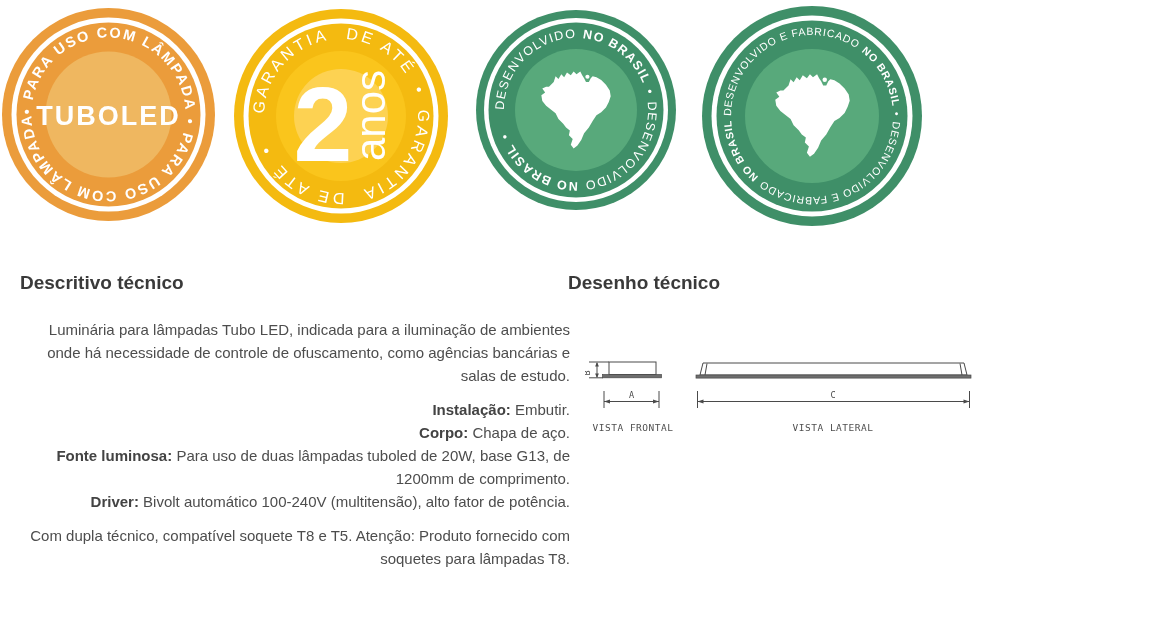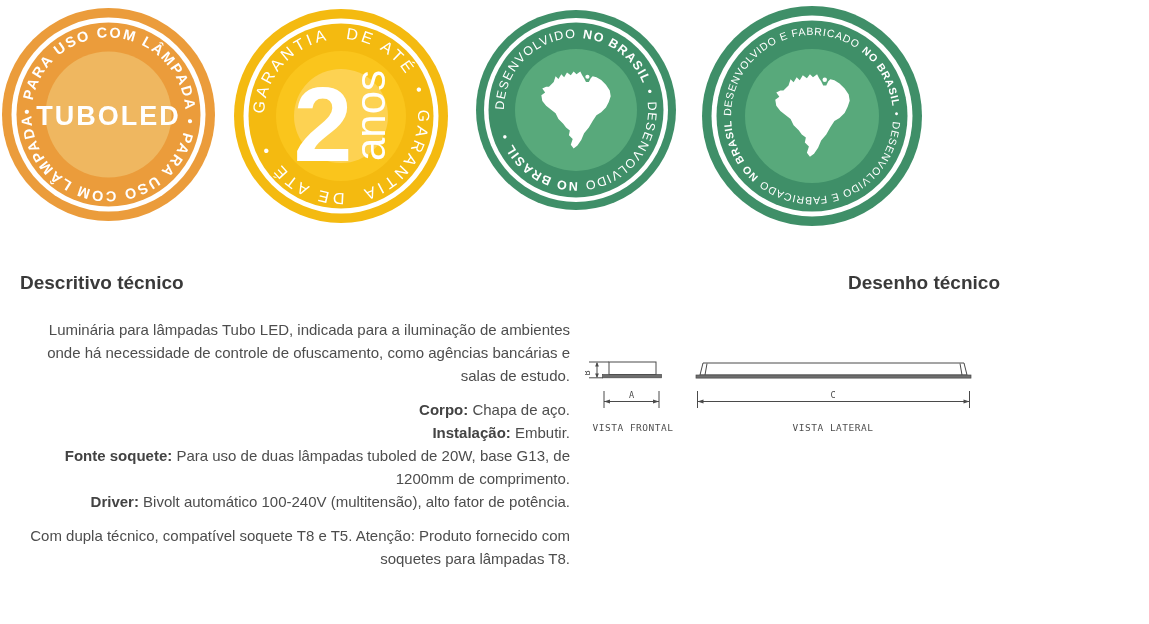--- a/index.html
+++ b/index.html
@@ -16,21 +16,21 @@
   .rt-b4 { font-size:10.5px; letter-spacing:0.8px; }
   .rt-bold { font-weight:bold; }
   .rt-light { font-weight:normal; }
 
   .center-word { fill:#fff; font-weight:bold; font-size:27px; letter-spacing:2px; }
   .big-num { fill:#fff; font-weight:bold; font-size:106px; }
   .unit-word { fill:#fff; font-weight:normal; font-size:42px; }
 
   .col { position:absolute; }
   .col-left  { left:4px;  top:272px; width:550px;margin-left:16px; }
-  .col-right { left:600px; top:272px; width:400px;text-align:right; }
+  .col-right { left:568px; top:272px; width:400px; }
 
   h2.sec-title { font-size:19px; font-weight:bold; color:#3a3a3a; margin:0 0 24px 0; }
 
   .body-text { font-size:15px; line-height:23px; color:#4d4d4d; }
   .para { margin:0 0 11px 0;text-align:right; }
   .spec-line b { color:#434343; }
 
   .drawing { position:absolute; left:585px; top:350px; }
   .tech-line { stroke:#4a4a4a; stroke-width:1; fill:none; }
   .tech-fill { fill:#ffffff; stroke:#4a4a4a; stroke-width:1; }
@@ -114,23 +114,23 @@
       <path fill="#ffffff" d="M21,26 L26,21 L28,15 L31,18 L34,13 L37,16 L40,11 L44,14 L47,10 L50,13 L54,10 L56,14 L58,17 L60,21 L63,21 L65,17 L67,15 L71,16 L76,19 L81,24 L85,30 L86,36 L84,42 L81,48 L76,53 L71,56 L67,62 L63,69 L58,75 L55,82 L51,88 L47,91 L44,87 L46,81 L42,77 L43,72 L39,69 L36,65 L31,60 L28,54 L23,50 L18,46 L14,41 L13,35 L17,32 L14,28 L18,26 Z"></path>
       <circle cx="61.5" cy="15.5" r="2.2" fill="#ffffff"></circle>
     </g>
   </svg>
 
   <div class="col col-left">
     <h2 class="sec-title">Descritivo técnico</h2>
     <div class="body-text">
       <p class="para">Luminária para lâmpadas Tubo LED, indicada para a iluminação de ambientes onde há necessidade de controle de ofuscamento, como agências bancárias e salas de estudo.</p>
       <div class="para">
+        <div class="spec-line"><b>Instalação:</b><span> Embutir.</span></div>
         <div class="spec-line"><b>Corpo:</b><span> Chapa de aço.</span></div>
-        <div class="spec-line"><b>Instalação:</b><span> Embutir.</span></div>
-        <div class="spec-line"><b>Fonte soquete:</b><span> Para uso de duas lâmpadas tuboled de 20W, base G13, de 1200mm de comprimento.</span></div>
+        <div class="spec-line"><b>Fonte luminosa:</b><span> Para uso de duas lâmpadas tuboled de 20W, base G13, de 1200mm de comprimento.</span></div>
         <div class="spec-line"><b>Driver:</b><span> Bivolt automático 100-240V (multitensão), alto fator de potência.</span></div>
       </div>
       <p class="para">Com dupla técnico, compatível soquete T8 e T5. Atenção: Produto fornecido com soquetes para lâmpadas T8.</p>
     </div>
   </div>
 
   <div class="col col-right">
     <h2 class="sec-title">Desenho técnico</h2>
   </div>
 

